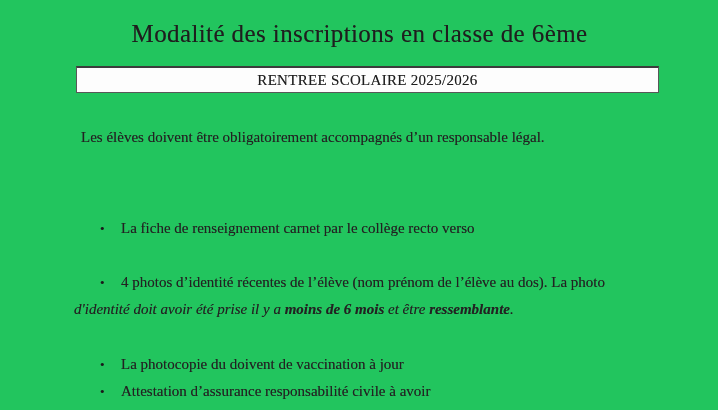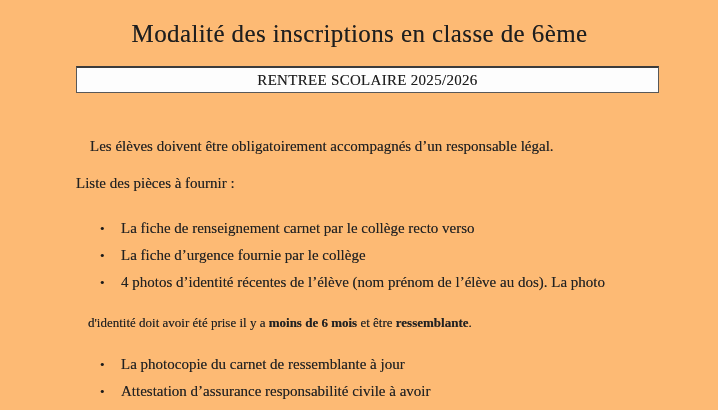--- a/index.html
+++ b/index.html
@@ -4,21 +4,21 @@
 <style>
   html, body {
     margin: 0;
     padding: 0;
     background: #ffffff;
   }
   .page {
     position: relative;
     width: 718px;
     height: 410px;
-    background: #fdba74;
+    background: #22c55e;
     font-family: "Liberation Serif", "DejaVu Serif", serif;
     color: #222222;
     overflow: hidden;
     text-shadow: 0 0 0.5px rgba(45,45,45,0.55);
   }
   .title {
     position: absolute;
     top: 20px;
     left: 64px;
     width: 591px;
@@ -46,21 +46,21 @@
   .banner-text {
     font-size: 15px;
     letter-spacing: 0.3px;
     white-space: nowrap;
     color: #1e1e1e;
   }
   .intro {
     position: absolute;
     left: 76px;
     top: 124px;
-    margin: 14px;
+    margin: 5px;
     font-size: 15px;
     white-space: nowrap;
   }
   .list-heading {
     position: absolute;
     left: 76px;
     top: 175px;
     margin: 0;
     font-size: 15px;
     white-space: nowrap;
@@ -78,60 +78,57 @@
     font-size: 13px;
     color: #191919;
   }
   .li1 { top: 220px; }
   .li2 { top: 247px; }
   .li3 { top: 274px; }
   .li-cont {
     position: absolute;
     left: 74px;
     top: 301px;
-    margin: 14px;
-    font-size: 13px;
+    margin: 0;
+    font-size: 15px;
     white-space: nowrap;
+    font-style: italic;
   }
   .li-cont strong { font-weight: 700; }
   .li4 { top: 329px; }
   .li5 { top: 356px; }
   .li6 { top: 383px; }
 </style>
 </head>
 <body>
 
 <div class="page">
 
   <h1 class="title">Modalité des inscriptions en classe de 6ème</h1>
 
   <div class="banner-box">
     <span class="banner-text">RENTREE SCOLAIRE 2025/2026</span>
   </div>
 
   <p class="intro">Les élèves doivent être obligatoirement accompagnés d’un responsable légal.</p>
 
-  <p class="list-heading">Liste des pièces à fournir :</p>
 
   <div class="li li1">
     <span class="dot">•</span><span class="li-text">La fiche de renseignement carnet par le collège recto verso</span>
   </div>
 
-  <div class="li li2">
-    <span class="dot">•</span><span class="li-text">La fiche d’urgence fournie par le collège</span>
-  </div>
 
   <div class="li li3">
     <span class="dot">•</span><span class="li-text">4 photos d’identité récentes de l’élève (nom prénom de l’élève au dos). La photo</span>
   </div>
 
   <p class="li-cont"><span>d'identité doit avoir été prise il y a </span><strong>moins de 6 mois</strong><span> et être </span><strong>ressemblante</strong><span>.</span></p>
 
 
   <div class="li li5">
-    <span class="dot">•</span><span class="li-text">La photocopie du carnet de ressemblante à jour</span>
+    <span class="dot">•</span><span class="li-text">La photocopie du doivent de vaccination à jour</span>
   </div>
 
   <div class="li li6">
     <span class="dot">•</span><span class="li-text">Attestation d’assurance responsabilité civile à avoir</span>
   </div>
 
 </div>
 
 </body></html>

